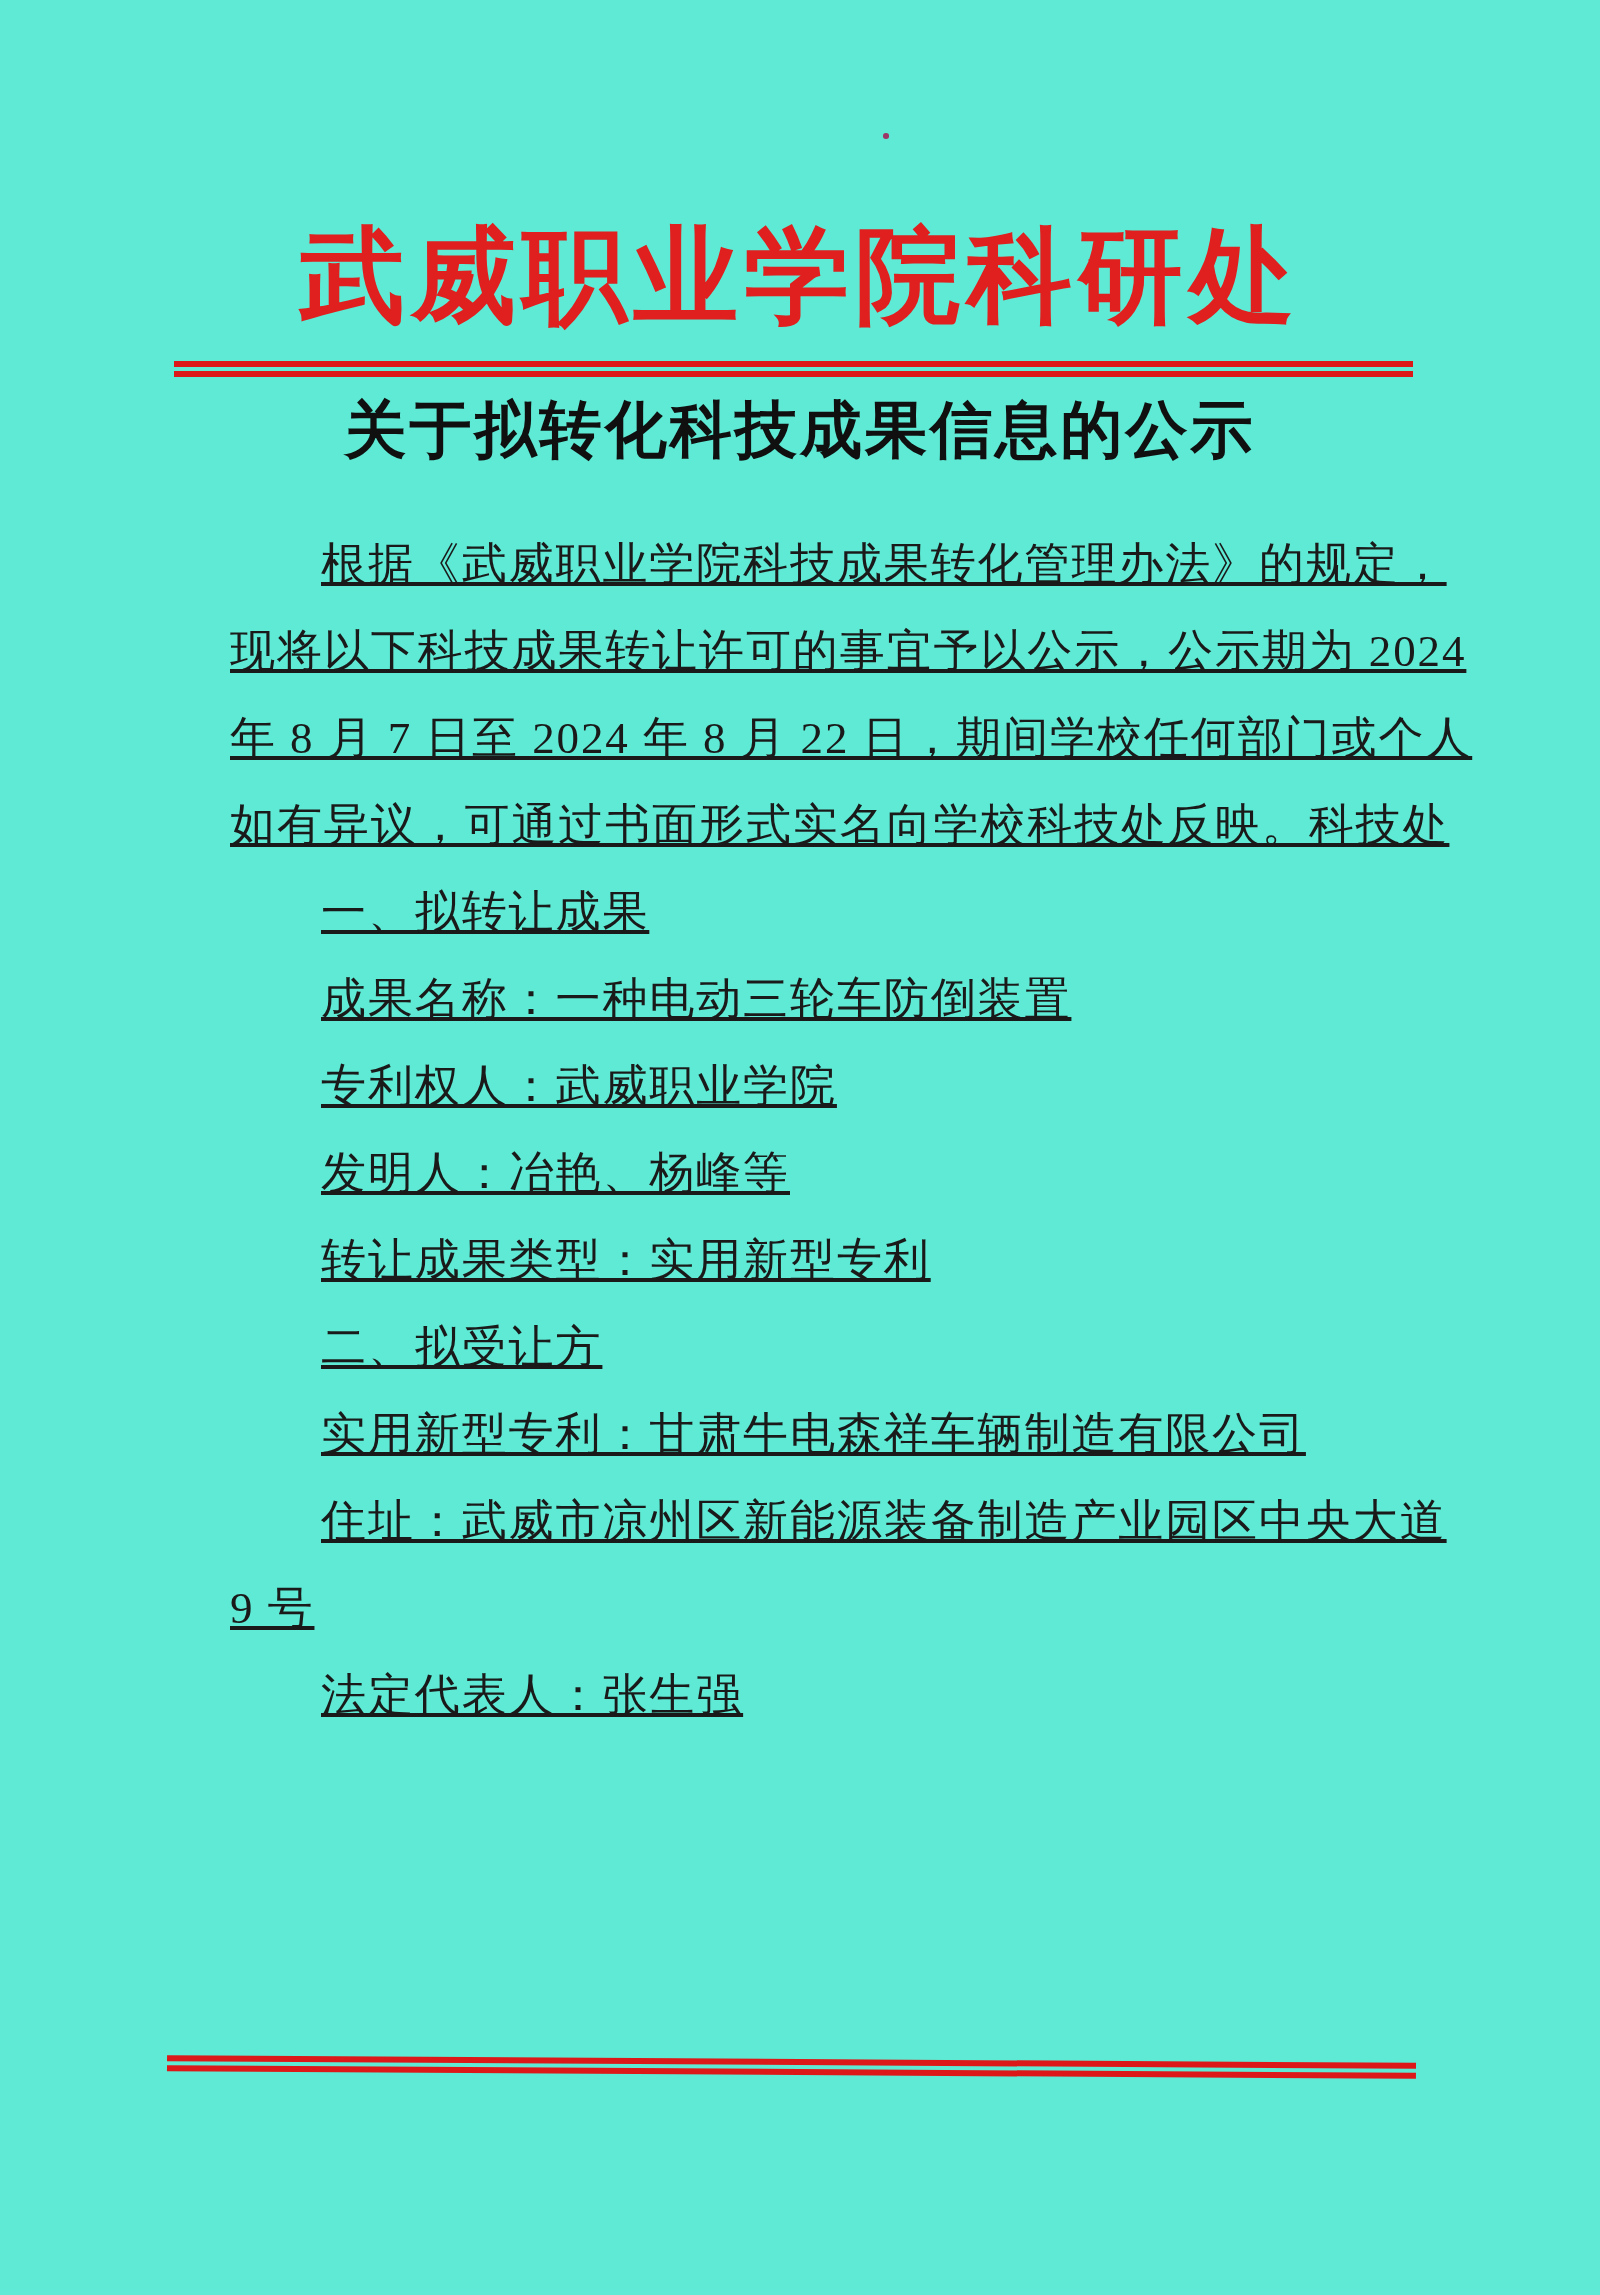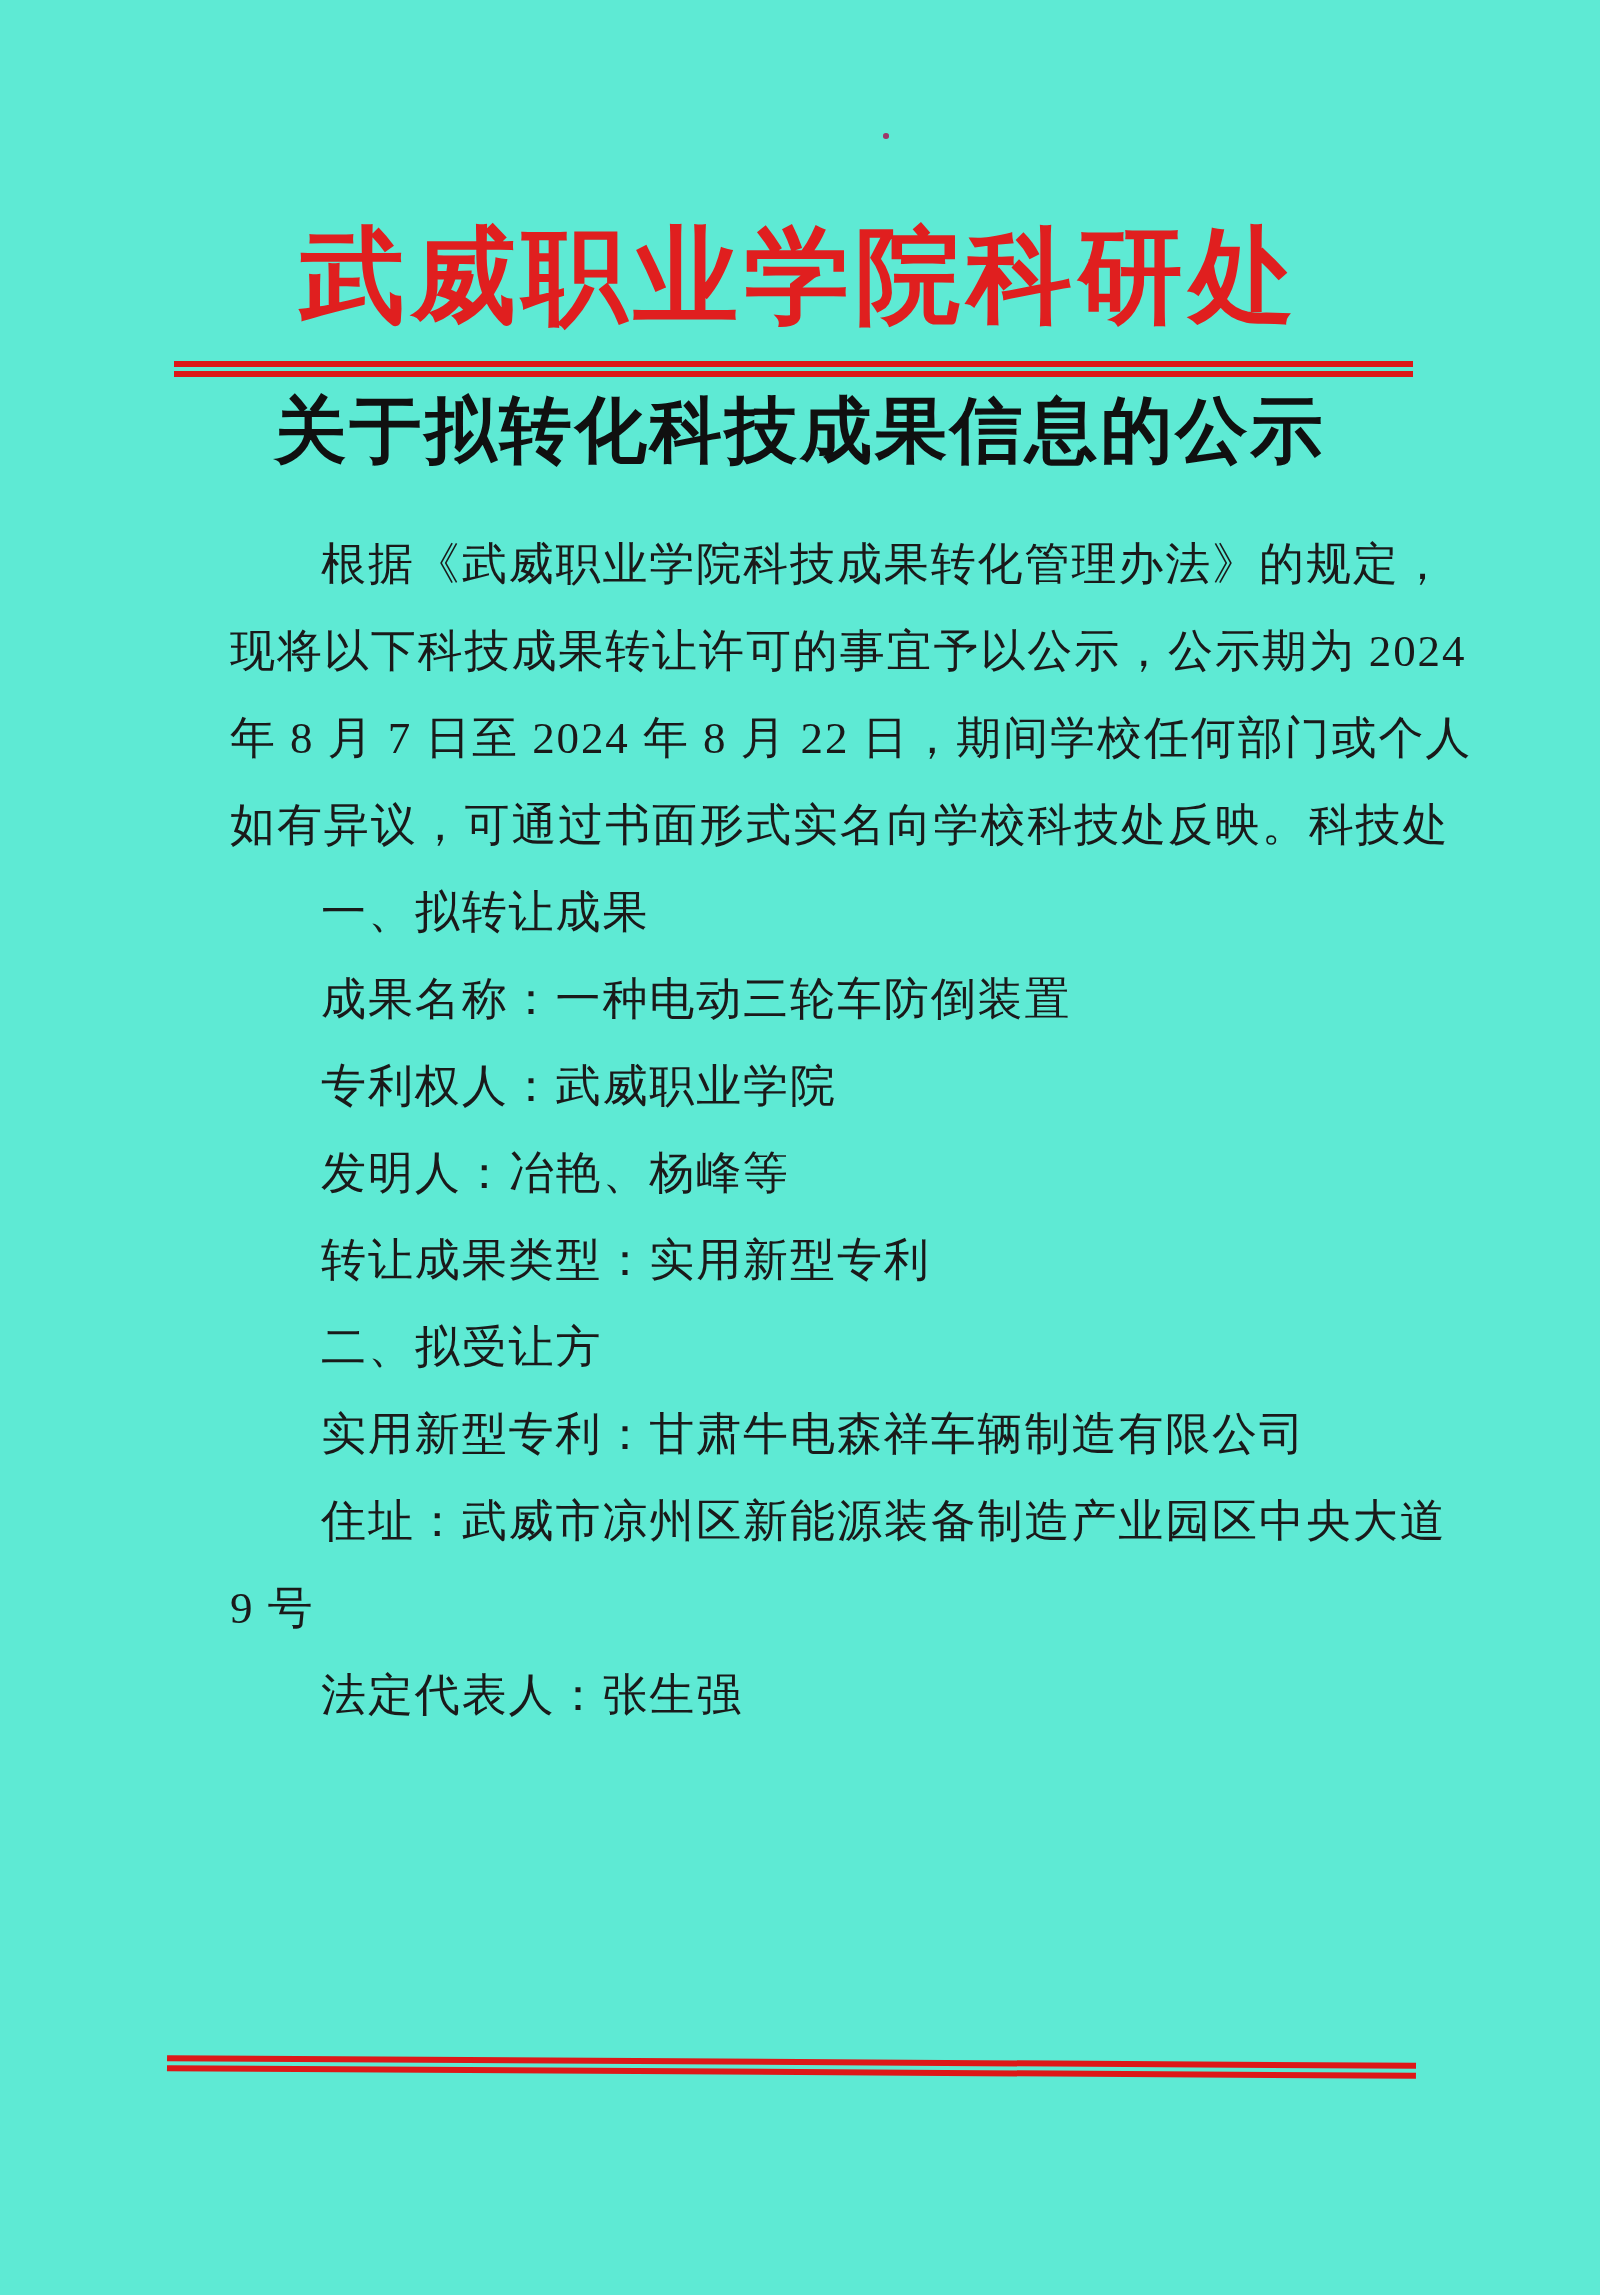--- a/index.html
+++ b/index.html
@@ -50,40 +50,41 @@
   }
   
   .doc-title {
     position: absolute;
     top: 393px;
     left: 0;
     width: 100%;
     text-align: center;
     font-family: "Liberation Sans", "DejaVu Sans", sans-serif;
     font-weight: 700;
-    font-size: 72px;
+    font-size: 62px;
     line-height: 74px;
     color: #101010;
     letter-spacing: 3.1px;
     white-space: nowrap;
   }
   
   .body-text {
     position: absolute;
     left: 230px;
     top: 521px;
     width: 1145px;
     font-size: 45px;
     color: #1a1a1a;
     letter-spacing: 1.9px;
   }
   .line {
     height: 87px;
     line-height: 87px;
     white-space: nowrap;
+    text-decoration: underline;
   }
   .indent {
     padding-left: 91px; 
   }
   
   .scan-dot {
     position: absolute;
     left: 883px;
     top: 133px;
     width: 5.6px;

